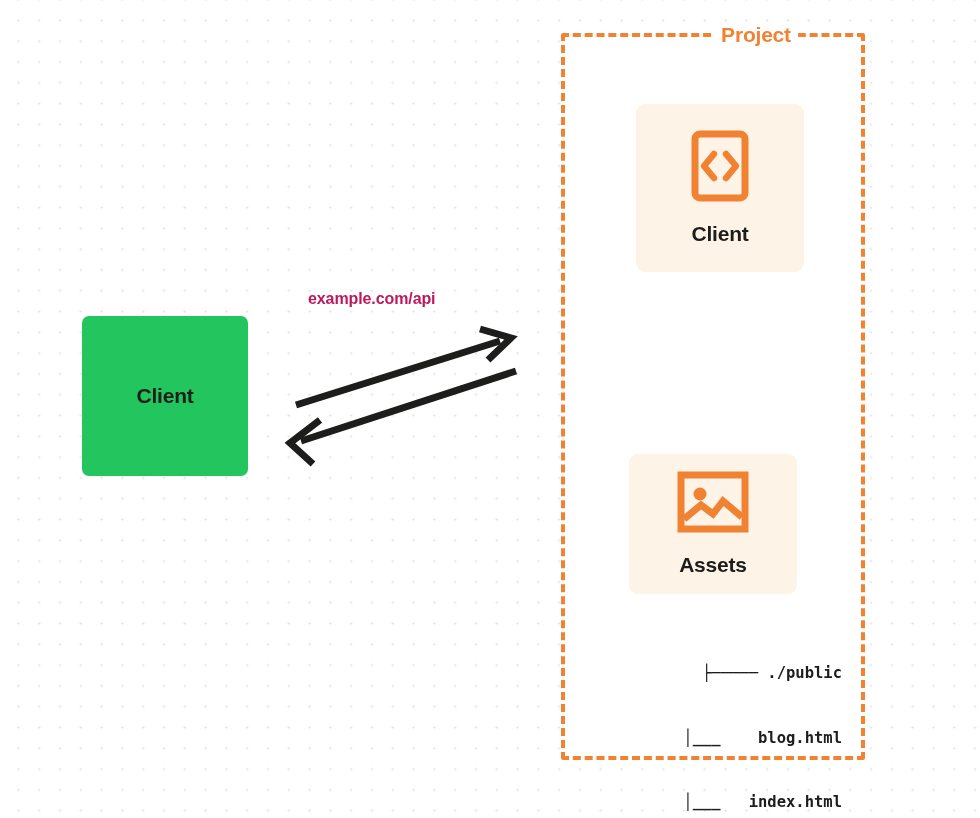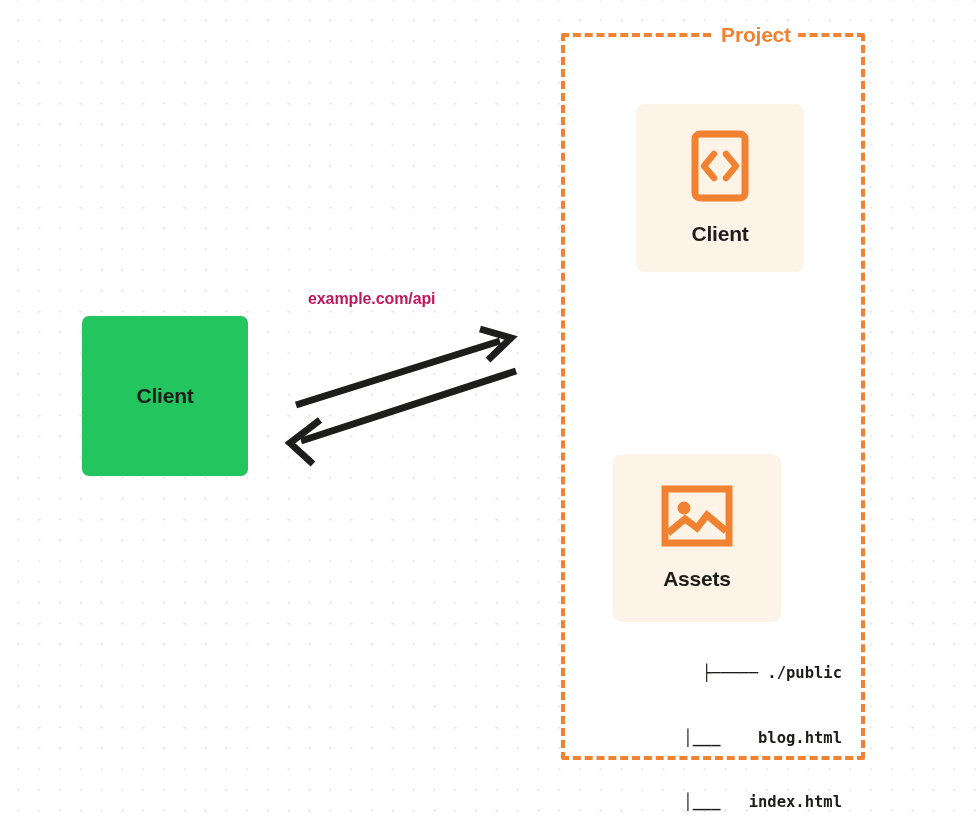--- a/index.html
+++ b/index.html
@@ -99,24 +99,24 @@
   }
 
   #worker-card {
     left: 71px;
     top: 67px;
     width: 168px;
     height: 168px;
   }
 
   #assets-card {
-    left: 48px;
+    left: 64px;
     top: 417px;
     width: 168px;
-    height: 168px;
+    height: 140px;
     justify-content: center;
   }
 
   .service-card .card-icon {
     display: block;
     margin-bottom: 16px;
   }
 
   .service-card .card-label {
     font-size: 21px;

